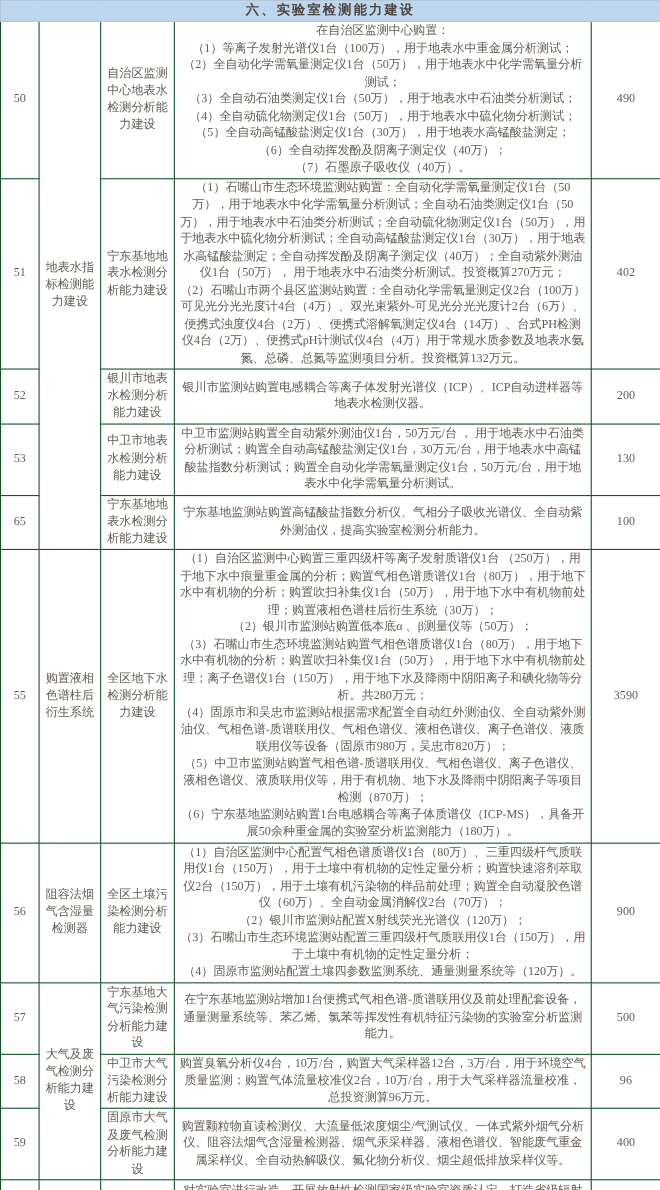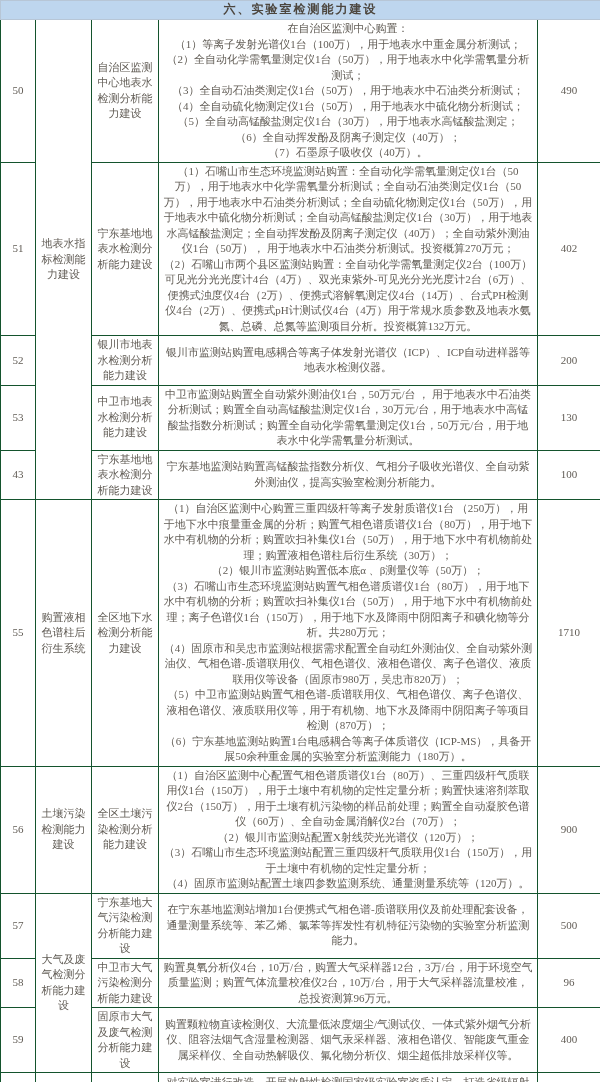--- a/index.html
+++ b/index.html
@@ -91,42 +91,42 @@
   </tr>
 
   <tr style="height:62px">
     <td class="num">53</td>
     <td>中卫市地表水检测分析能力建设</td>
     <td class="desc">中卫市监测站购置全自动紫外测油仪1台，50万元/台 ， 用于地表水中石油类分析测试；购置全自动高锰酸盐测定仪1台，30万元/台，用于地表水中高锰酸盐指数分析测试；购置全自动化学需氧量测定仪1台，50万元/台，用于地表水中化学需氧量分析测试。</td>
     <td class="amt">130</td>
   </tr>
 
   <tr style="height:43px">
-    <td class="num">43</td>
+    <td class="num">65</td>
     <td>宁东基地地表水检测分析能力建设</td>
     <td class="desc">宁东基地监测站购置高锰酸盐指数分析仪、气相分子吸收光谱仪、全自动紫外测油仪，提高实验室检测分析能力。</td>
     <td class="amt">100</td>
   </tr>
 
   <tr style="height:254px">
     <td class="num">55</td>
     <td>购置液相色谱柱后衍生系统</td>
     <td>全区地下水检测分析能力建设</td>
     <td class="desc">（1）自治区监测中心购置三重四级杆等离子发射质谱仪1台 （250万），用于地下水中痕量重金属的分析；购置气相色谱质谱仪1台（80万），用于地下水中有机物的分析；购置吹扫补集仪1台（50万），用于地下水中有机物前处理；购置液相色谱柱后衍生系统（30万）；
 （2）银川市监测站购置低本底α 、β测量仪等（50万）；
 （3）石嘴山市生态环境监测站购置气相色谱质谱仪1台（80万），用于地下水中有机物的分析；购置吹扫补集仪1台（50万），用于地下水中有机物前处理；离子色谱仪1台（150万），用于地下水及降雨中阴阳离子和碘化物等分析。共280万元；
 （4）固原市和吴忠市监测站根据需求配置全自动红外测油仪、全自动紫外测油仪、气相色谱-质谱联用仪、气相色谱仪、液相色谱仪、离子色谱仪、液质联用仪等设备（固原市980万，吴忠市820万）；
 （5）中卫市监测站购置气相色谱-质谱联用仪、气相色谱仪、离子色谱仪、液相色谱仪、液质联用仪等，用于有机物、地下水及降雨中阴阳离子等项目检测（870万）；
 （6）宁东基地监测站购置1台电感耦合等离子体质谱仪（ICP-MS），具备开展50余种重金属的实验室分析监测能力（180万）。</td>
-    <td class="amt">1710</td>
+    <td class="amt">3590</td>
   </tr>
 
   <tr style="height:124px">
     <td class="num">56</td>
-    <td>土壤污染检测能力建设</td>
+    <td>阻容法烟气含湿量检测器</td>
     <td>全区土壤污染检测分析能力建设</td>
     <td class="desc">（1）自治区监测中心配置气相色谱质谱仪1台（80万）、三重四级杆气质联用仪1台（150万），用于土壤中有机物的定性定量分析；购置快速溶剂萃取仪2台（150万），用于土壤有机污染物的样品前处理；购置全自动凝胶色谱仪（60万）、全自动金属消解仪2台（70万）；
 （2）银川市监测站配置X射线荧光光谱仪（120万）；
 （3）石嘴山市生态环境监测站配置三重四级杆气质联用仪1台（150万），用于土壤中有机物的定性定量分析；
 （4）固原市监测站配置土壤四参数监测系统、通量测量系统等（120万）。</td>
     <td class="amt">900</td>
   </tr>
 
   <tr style="height:58px">
     <td class="num">57</td>

